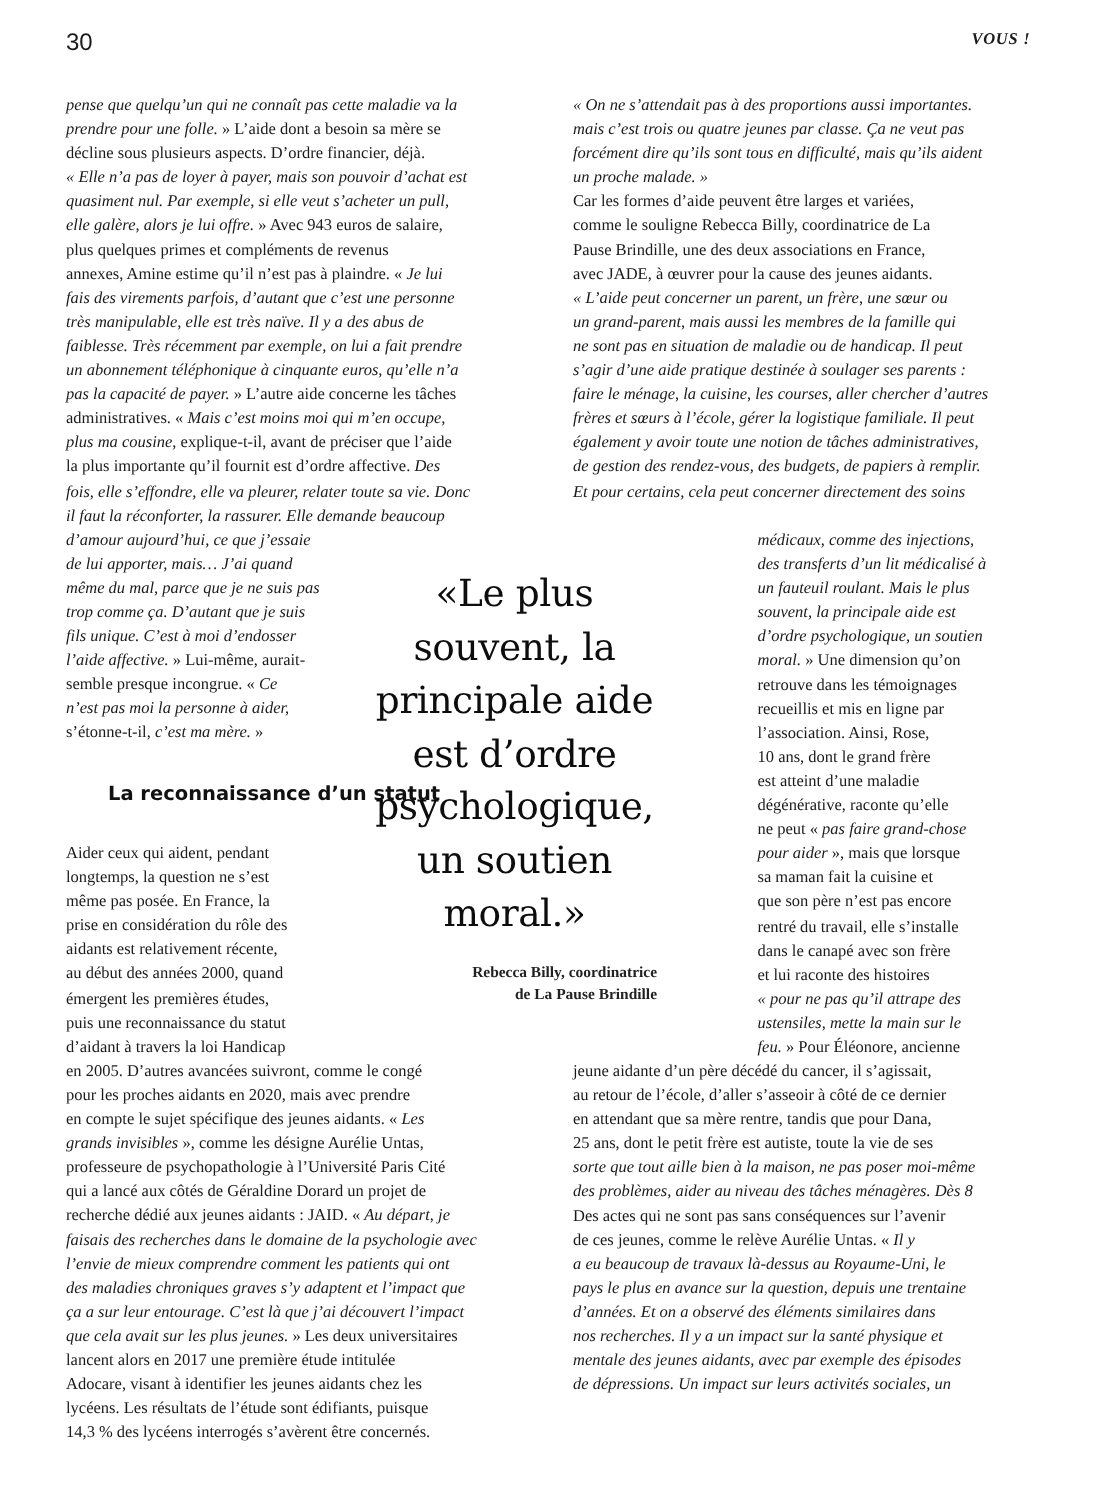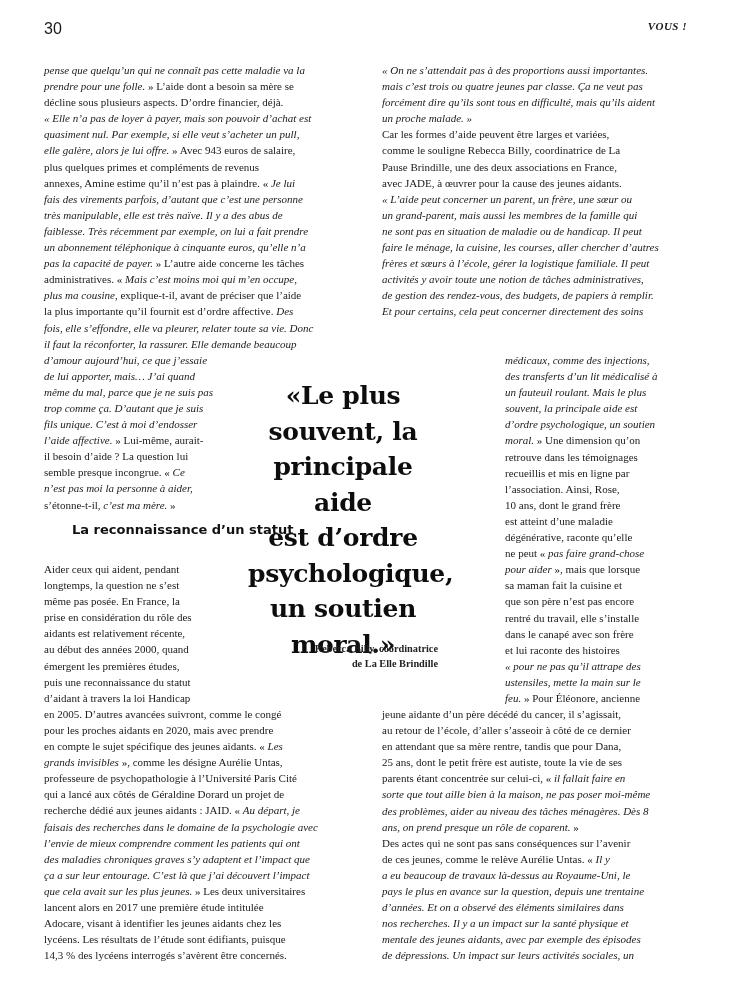--- a/index.html
+++ b/index.html
@@ -6,21 +6,21 @@
   body { width: 731px; height: 1000px; position: relative; overflow: hidden; color: #1a1a1a; }
   .folio { position: absolute; top: 20px; font-family: "Liberation Sans", sans-serif; font-size: 16px; }
   .folio.left { left: 44px; }
   .folio.right { right: 44px; font-family: "Liberation Serif", serif; font-style: italic; font-weight: bold; font-size: 11px; letter-spacing: 0.5px; }
   .col { position: absolute; font-family: "Liberation Serif", serif; font-size: 11px; line-height: 16.1px; }
   .line { white-space: nowrap; height: 16.1px; }
   .line i { font-style: italic; }
   .col-left { left: 44px; top: 62px; }
   .col-right { left: 368px; top: 62px; margin-left: 14px; }
   .subhead { position: absolute; left: 44px; top: 522px; font-family: "DejaVu Sans", sans-serif; font-size: 13px; font-weight: 600; color: #111; margin-left: 28px; }
-  .pull { position: absolute; left: 248px; top: 378px; width: 190px; text-align: center; font-family: "DejaVu Serif", serif; font-weight: bold; font-size: 25px; line-height: 35.5px; color: #0d0d0d; letter-spacing: -0.3px; }
+  .pull { position: absolute; left: 248px; top: 378px; width: 190px; text-align: center; font-family: "DejaVu Serif", serif; font-weight: normal; font-size: 25px; line-height: 35.5px; color: #0d0d0d; letter-spacing: -0.3px; }
   .pull-credit { position: absolute; left: 248px; top: 641px; width: 190px; text-align: right; font-family: "Liberation Serif", serif; font-size: 10.3px; line-height: 15px; font-weight: bold; color: #222; }
 </style>
 </head>
 <body>
 
 <div class="folio left">30</div>
 <div class="folio right">VOUS !</div>
 
 <div class="col col-left" id="left-top">
     <div class="line"><i>pense que quelqu’un qui ne connaît pas cette maladie va la</i></div>
@@ -40,21 +40,20 @@
     <div class="line"><i>plus ma cousine</i>, explique-t-il, avant de préciser que l’aide</div>
     <div class="line">la plus importante qu’il fournit est d’ordre affective. <i>Des</i></div>
     <div class="line"><i>fois, elle s’effondre, elle va pleurer, relater toute sa vie. Donc</i></div>
     <div class="line"><i>il faut la réconforter, la rassurer. Elle demande beaucoup</i></div>
     <div class="line"><i>d’amour aujourd’hui, ce que j’essaie</i></div>
     <div class="line"><i>de lui apporter, mais… J’ai quand</i></div>
     <div class="line"><i>même du mal, parce que je ne suis pas</i></div>
     <div class="line"><i>trop comme ça. D’autant que je suis</i></div>
     <div class="line"><i>fils unique. C’est à moi d’endosser</i></div>
     <div class="line"><i>l’aide affective.</i> » Lui-même, aurait-</div>
-    <div class="line">il besoin d’aide ? La question lui</div>
     <div class="line">semble presque incongrue. « <i>Ce</i></div>
     <div class="line"><i>n’est pas moi la personne à aider,</i></div>
     <div class="line">s’étonne-t-il, <i>c’est ma mère.</i> »</div>
   </div>
 <div class="subhead">La reconnaissance d’un statut</div>
 <div class="col col-left" id="left-bottom" style="top:561px">
     <div class="line">Aider ceux qui aident, pendant</div>
     <div class="line">longtemps, la question ne s’est</div>
     <div class="line">même pas posée. En France, la</div>
     <div class="line">prise en considération du rôle des</div>
@@ -86,23 +85,24 @@
     <div class="line"><i>mais c’est trois ou quatre jeunes par classe. Ça ne veut pas</i></div>
     <div class="line"><i>forcément dire qu’ils sont tous en difficulté, mais qu’ils aident</i></div>
     <div class="line"><i>un proche malade. »</i></div>
     <div class="line">Car les formes d’aide peuvent être larges et variées,</div>
     <div class="line">comme le souligne Rebecca Billy, coordinatrice de La</div>
     <div class="line">Pause Brindille, une des deux associations en France,</div>
     <div class="line">avec JADE, à œuvrer pour la cause des jeunes aidants.</div>
     <div class="line"><i>« L’aide peut concerner un parent, un frère, une sœur ou</i></div>
     <div class="line"><i>un grand-parent, mais aussi les membres de la famille qui</i></div>
     <div class="line"><i>ne sont pas en situation de maladie ou de handicap. Il peut</i></div>
+    <div class="line"><i>s’agir d’une aide pratique destinée à soulager ses parents :</i></div>
     <div class="line"><i>faire le ménage, la cuisine, les courses, aller chercher d’autres</i></div>
     <div class="line"><i>frères et sœurs à l’école, gérer la logistique familiale. Il peut</i></div>
-    <div class="line"><i>activités y avoir toute une notion de tâches administratives,</i></div>
+    <div class="line"><i>également y avoir toute une notion de tâches administratives,</i></div>
     <div class="line"><i>de gestion des rendez-vous, des budgets, de papiers à remplir.</i></div>
     <div class="line"><i>Et pour certains, cela peut concerner directement des soins</i></div>
   </div>
 <div class="col" id="right-narrow" style="left:505px; top:352px">
     <div class="line"><i>médicaux, comme des injections,</i></div>
     <div class="line"><i>des transferts d’un lit médicalisé à</i></div>
     <div class="line"><i>un fauteuil roulant. Mais le plus</i></div>
     <div class="line"><i>souvent, la principale aide est</i></div>
     <div class="line"><i>d’ordre psychologique, un soutien</i></div>
     <div class="line"><i>moral.</i> » Une dimension qu’on</div>
@@ -121,24 +121,22 @@
     <div class="line">et lui raconte des histoires</div>
     <div class="line"><i>« pour ne pas qu’il attrape des</i></div>
     <div class="line"><i>ustensiles, mette la main sur le</i></div>
     <div class="line"><i>feu.</i> » Pour Éléonore, ancienne</div>
   </div>
 <div class="col col-right" id="right-bottom" style="top:706px">
     <div class="line">jeune aidante d’un père décédé du cancer, il s’agissait,</div>
     <div class="line">au retour de l’école, d’aller s’asseoir à côté de ce dernier</div>
     <div class="line">en attendant que sa mère rentre, tandis que pour Dana,</div>
     <div class="line">25 ans, dont le petit frère est autiste, toute la vie de ses</div>
-    <div class="line">parents étant concentrée sur celui-ci, « <i>il fallait faire en</i></div>
     <div class="line"><i>sorte que tout aille bien à la maison, ne pas poser moi-même</i></div>
     <div class="line"><i>des problèmes, aider au niveau des tâches ménagères. Dès 8</i></div>
-    <div class="line"><i>ans, on prend presque un rôle de coparent.</i> »</div>
     <div class="line">Des actes qui ne sont pas sans conséquences sur l’avenir</div>
     <div class="line">de ces jeunes, comme le relève Aurélie Untas. « <i>Il y</i></div>
     <div class="line"><i>a eu beaucoup de travaux là-dessus au Royaume-Uni, le</i></div>
     <div class="line"><i>pays le plus en avance sur la question, depuis une trentaine</i></div>
     <div class="line"><i>d’années. Et on a observé des éléments similaires dans</i></div>
     <div class="line"><i>nos recherches. Il y a un impact sur la santé physique et</i></div>
     <div class="line"><i>mentale des jeunes aidants, avec par exemple des épisodes</i></div>
     <div class="line"><i>de dépressions. Un impact sur leurs activités sociales, un</i></div>
   </div>
 
@@ -146,14 +144,14 @@
     <div>«Le plus</div>
     <div>souvent, la</div>
     <div>principale aide</div>
     <div>est d’ordre</div>
     <div>psychologique,</div>
     <div>un soutien</div>
     <div>moral.»</div>
   </div>
 <div class="pull-credit" id="pull-credit">
     <div>Rebecca Billy, coordinatrice</div>
-    <div>de La Elle Brindille</div>
+    <div>de La Pause Brindille</div>
   </div>
 
 </body></html>

